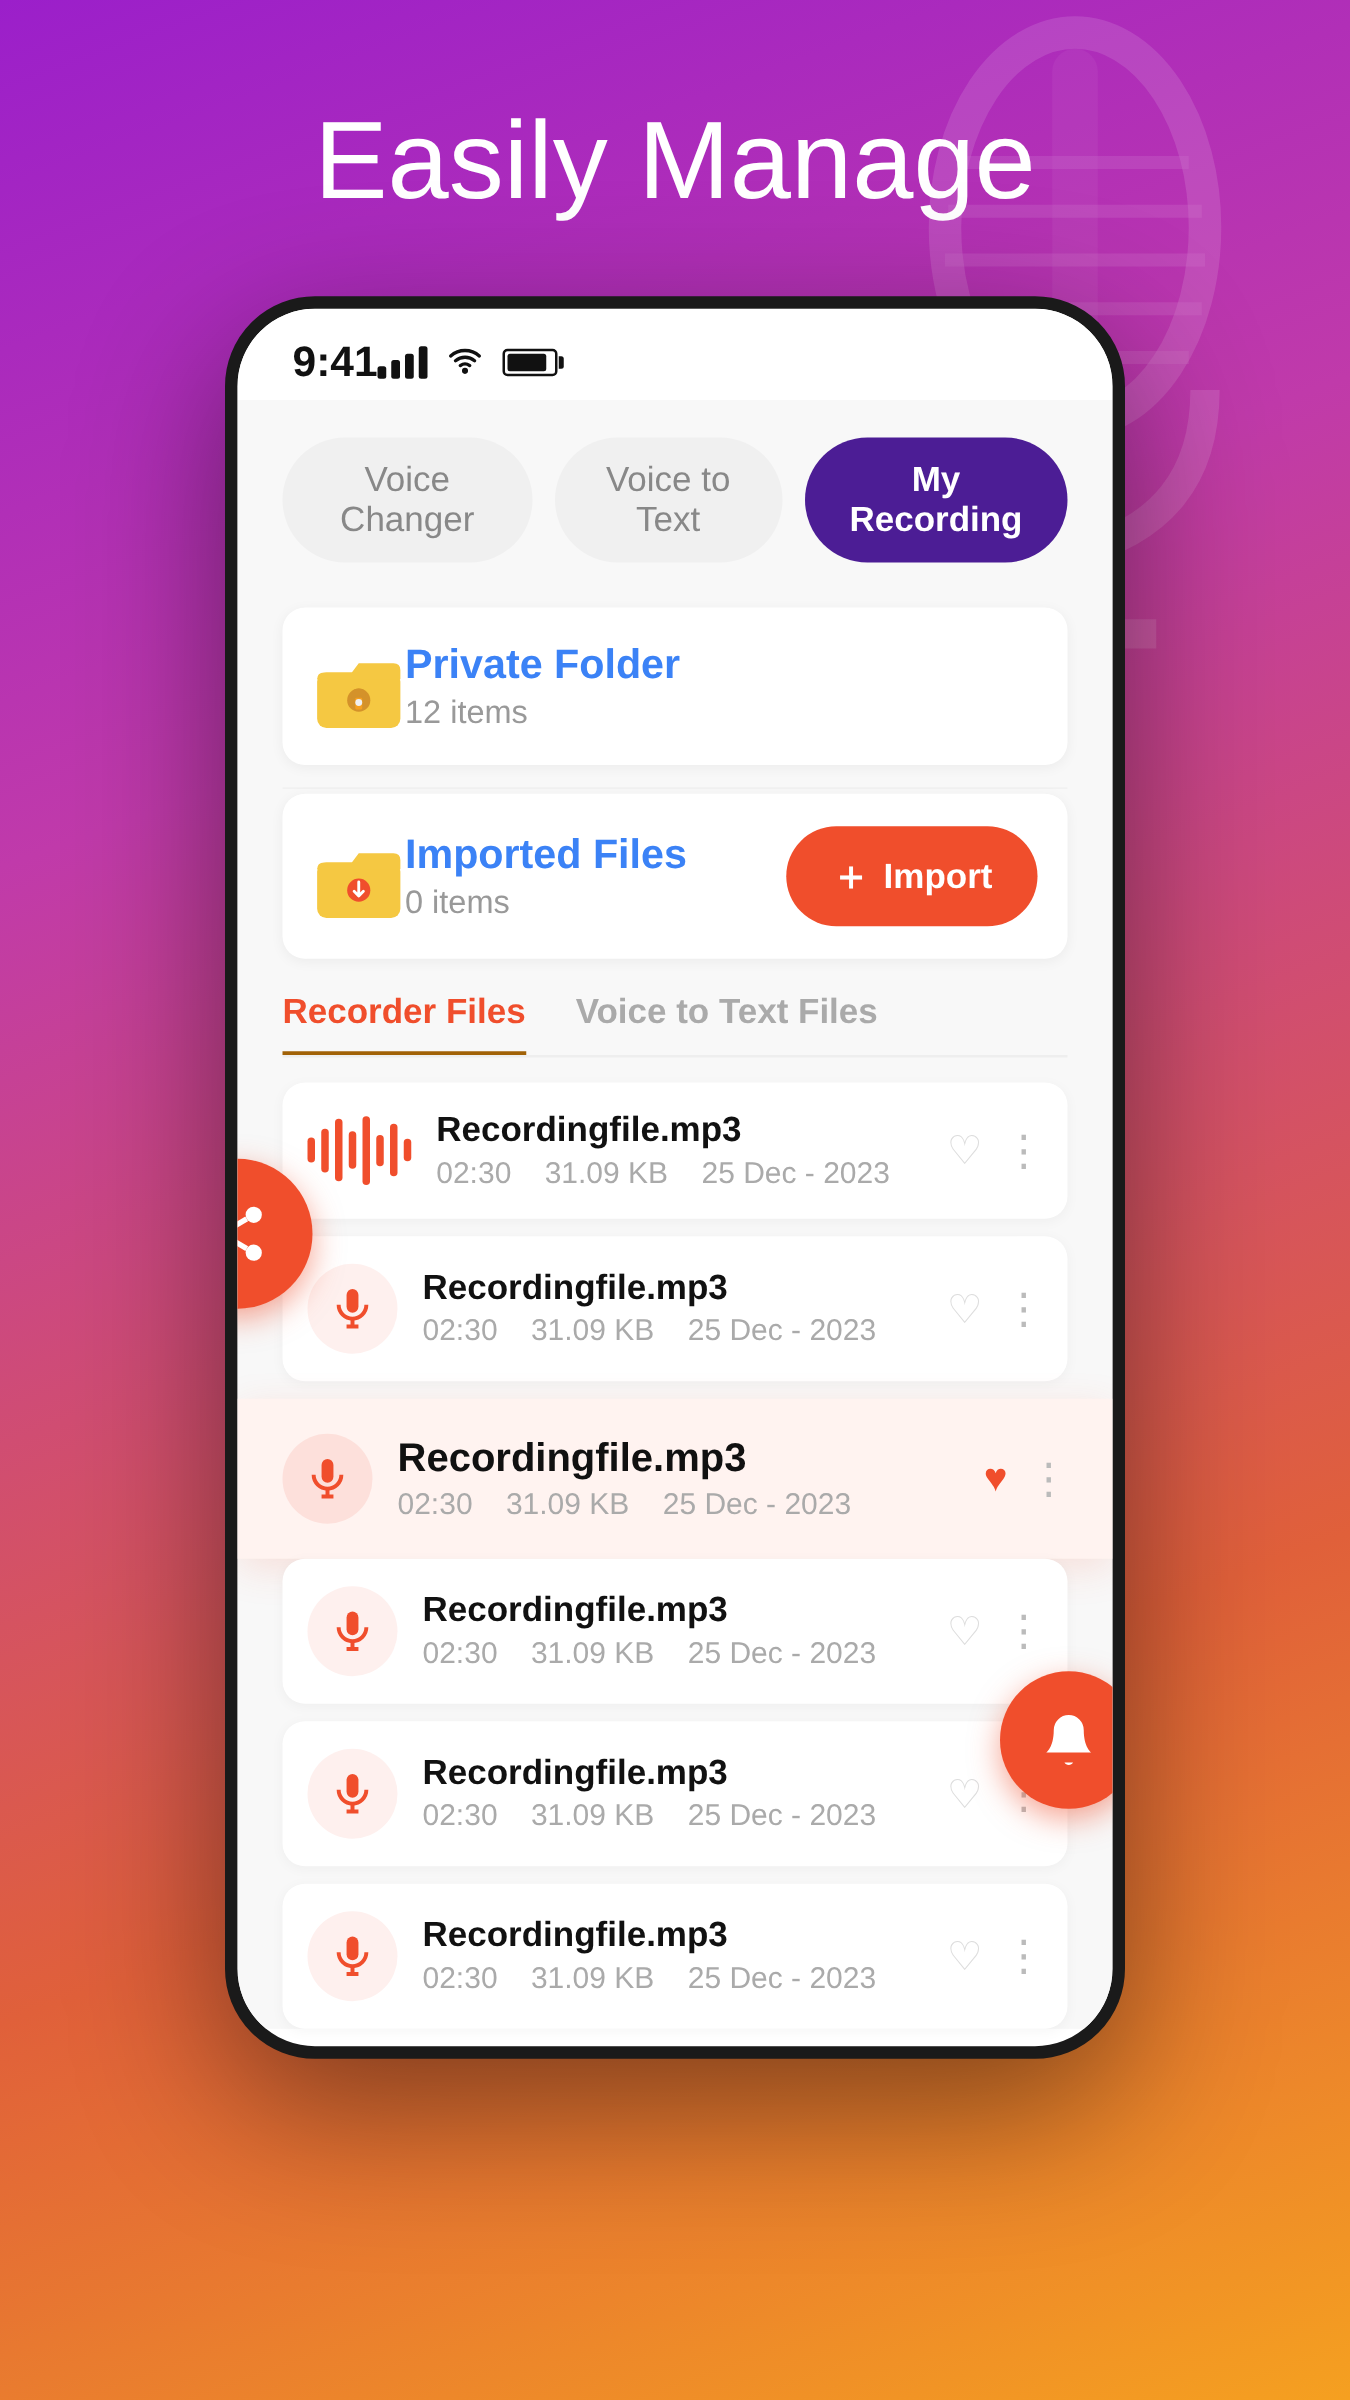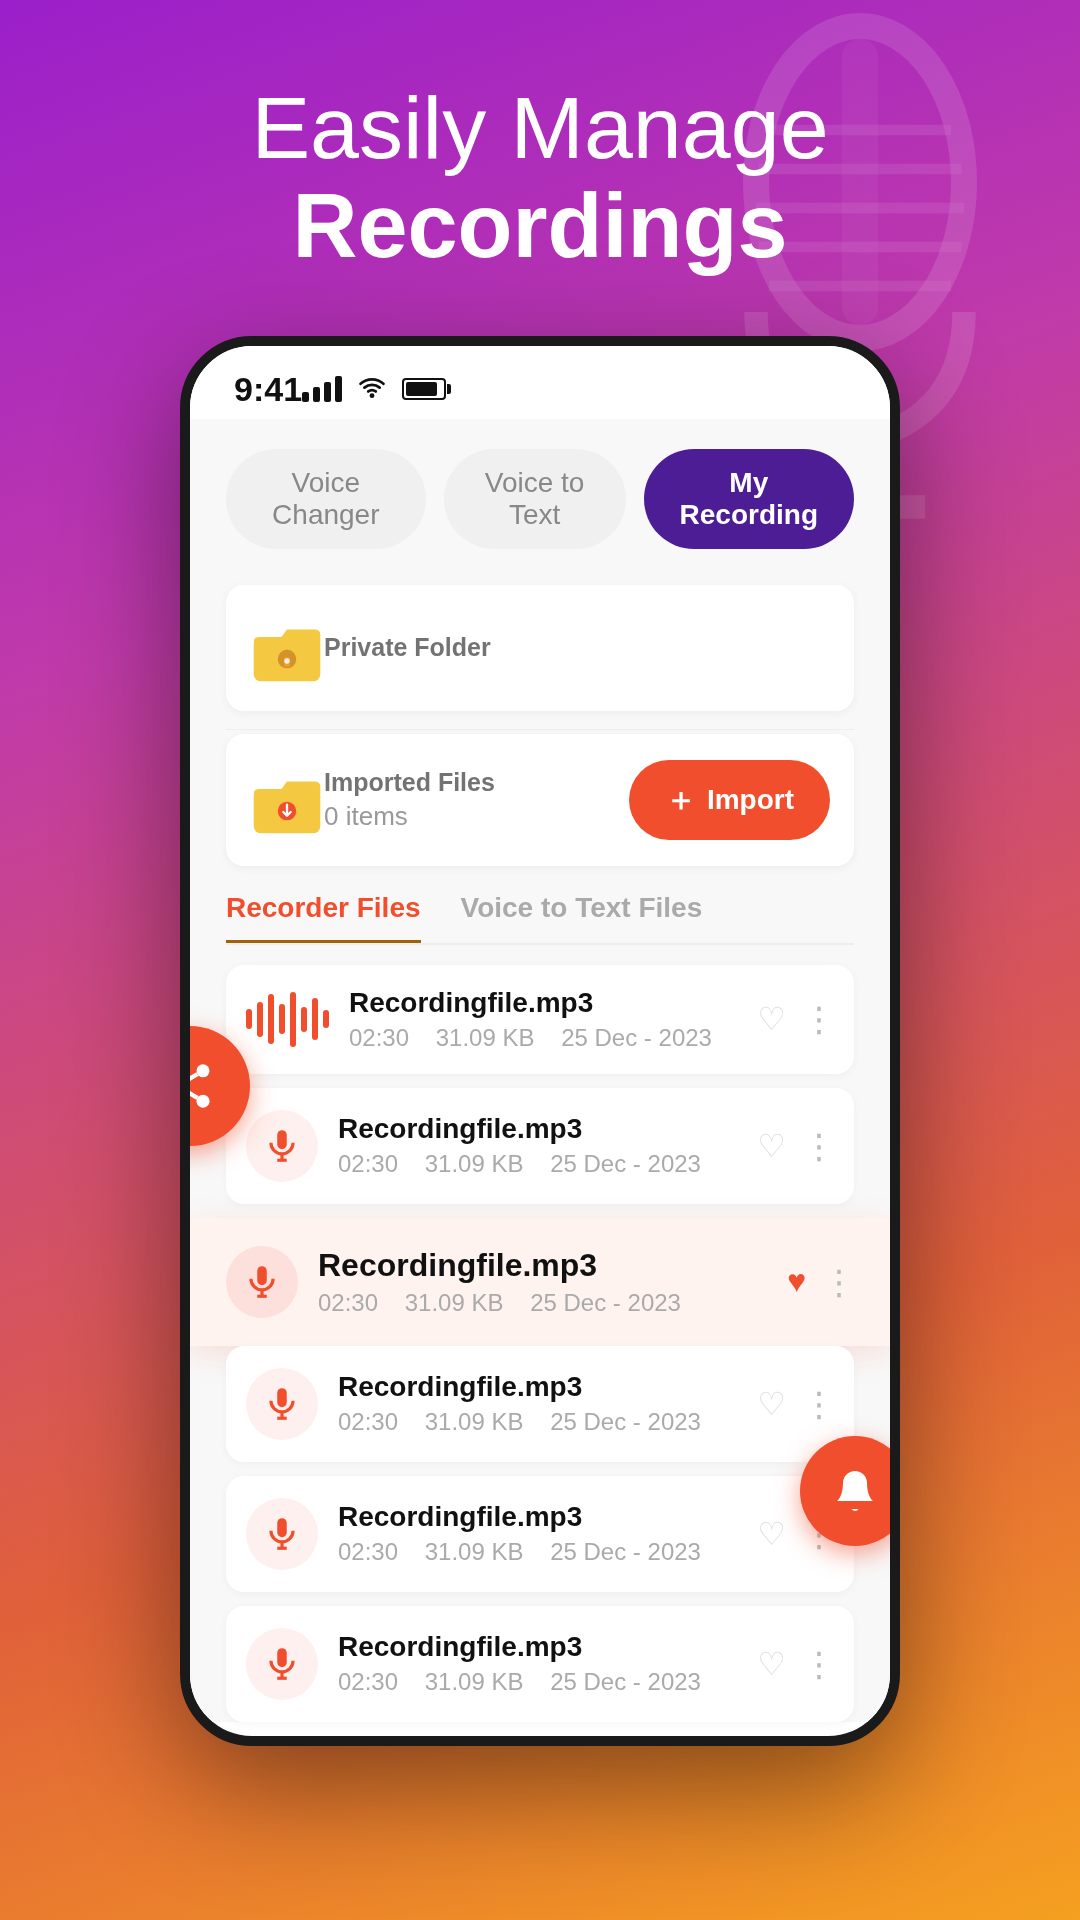--- a/index.html
+++ b/index.html
@@ -160,23 +160,23 @@
       display: flex;
       align-items: center;
       background: #fff;
       border-radius: 18px;
       padding: 26px 24px;
       margin-bottom: 18px;
       box-shadow: 0 2px 10px rgba(0,0,0,0.05);
     }
     .folder-info { flex: 1; }
     .folder-name {
-      font-size: 25px;
+      font-size: 33px;
       font-weight: 700;
-      color: #737373;
+      color: #3b82f6;
     }
     .folder-count {
       font-size: 26px;
       color: #999;
       margin-top: 4px;
     }
     .import-btn {
       background: #f04e2c;
       color: #fff;
       border: none;
@@ -322,21 +322,20 @@
   <line x1="120" y1="160" x2="280" y2="160" stroke="rgba(255,255,255,0.3)" stroke-width="8"></line>
   <line x1="122" y1="190" x2="278" y2="190" stroke="rgba(255,255,255,0.3)" stroke-width="8"></line>
   <line x1="130" y1="220" x2="270" y2="220" stroke="rgba(255,255,255,0.3)" stroke-width="8"></line>
   <path d="M120 240 Q120 320 200 340 Q280 320 280 240" stroke="rgba(255,255,255,0.4)" stroke-width="18" fill="none"></path>
   <line x1="200" y1="340" x2="200" y2="390" stroke="rgba(255,255,255,0.4)" stroke-width="18"></line>
   <line x1="150" y1="390" x2="250" y2="390" stroke="rgba(255,255,255,0.4)" stroke-width="18"></line>
 </svg>
 
 <div class="header-text">
   <div class="title-light">Easily Manage</div>
-  <div class="title-bold">Recordings</div>
 </div>
 
 <div class="phone-frame" style="position:relative;">
 
   <div class="share-fab">
     <svg width="52" height="52" viewBox="0 0 24 24" fill="white">
       <circle cx="18" cy="5" r="3"></circle>
         <circle cx="6" cy="12" r="3"></circle>
         <circle cx="18" cy="19" r="3"></circle>
       <line x1="8.59" y1="13.51" x2="15.42" y2="17.49" stroke="white" stroke-width="2"></line>
@@ -386,20 +385,21 @@
       <svg class="folder-svg" viewBox="0 0 80 80">
         <rect x="4" y="28" width="72" height="48" rx="8" fill="#f5c842"></rect>
         <path d="M4 34 Q4 28 10 28 L34 28 L40 20 L70 20 Q76 20 76 26 L76 34 Z" fill="#f5c842"></path>
         <circle cx="40" cy="52" r="10" fill="#d4922a"></circle>
         <rect x="37" y="50" width="6" height="10" rx="1" fill="#f5a020"></rect>
         <path d="M34 48 Q34 42 40 42 Q46 42 46 48 L46 50 Q40 46 34 50 Z" fill="#d4922a"></path>
         <circle cx="40" cy="54" r="3" fill="#f0f0f0"></circle>
       </svg>
       <div class="folder-info">
         <div class="folder-name">Private Folder</div>
+        <div class="folder-count">12 items</div>
       </div>
     </div>
 
     <div class="divider"></div>
 
     <div class="folder-item">
       <svg class="folder-svg" viewBox="0 0 80 80">
         <rect x="4" y="28" width="72" height="48" rx="8" fill="#f5c842"></rect>
         <path d="M4 34 Q4 28 10 28 L34 28 L40 20 L70 20 Q76 20 76 26 L76 34 Z" fill="#f5c842"></path>
         <circle cx="40" cy="52" r="10" fill="#f04e2c"></circle>

